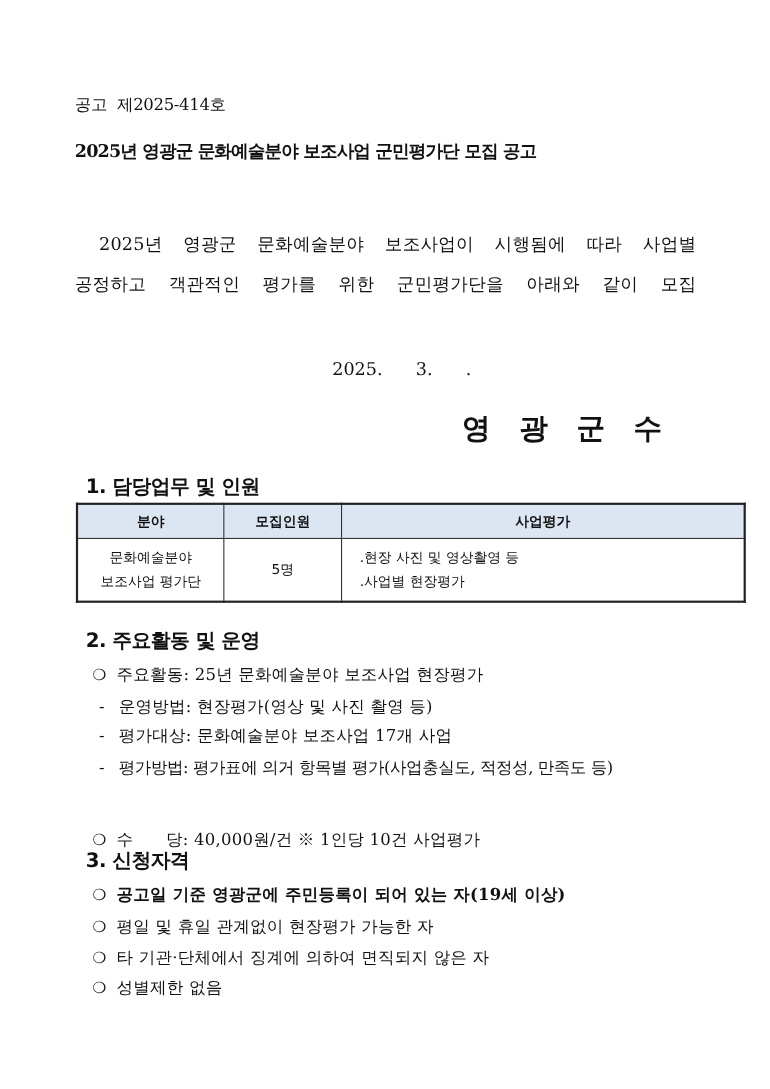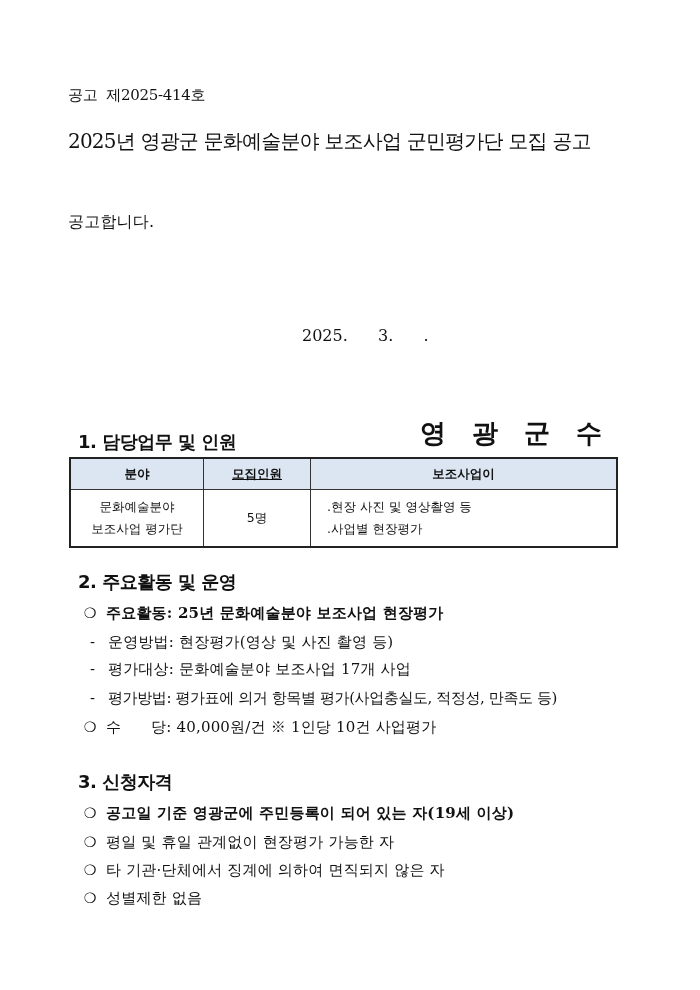--- a/index.html
+++ b/index.html
@@ -2,89 +2,90 @@
 <html><head>
 <meta charset="utf-8">
 <style>
   html, body { margin: 0; padding: 0; background: #ffffff; }
   body { width: 700px; height: 990px; position: relative; overflow: hidden; color: #111; }
   .serif { font-family: "DejaVu Serif", "Liberation Serif", serif; }
   .sans { font-family: "DejaVu Sans", "Liberation Sans", sans-serif; }
   .abs { position: absolute; white-space: nowrap; }
 
   .notice-no { left: 68px; top: 86px; font-size: 15px; letter-spacing: -0.3px; }
-  .doc-title { left: 68px; top: 128px; font-size: 20px; letter-spacing: -0.8px; font-weight: normal; }
+  .doc-title { left: 68px; top: 128px; font-size: 16px; letter-spacing: -0.8px; font-weight: bold; }
   .body-para { left: 68px; top: 203px; width: 565px; font-size: 16px; line-height: 37px; white-space: normal; letter-spacing: 0.2px; }
   .body-para .l1 { display:block; text-indent: 22px; text-align: justify; text-align-last: justify; }
   .body-para .l2 { display:block; text-align: justify; text-align-last: justify; }
   .body-para .l3 { display:block; }
   .date { left: 302px; top: 326px; font-size: 16px; word-spacing: 10px; }
-  .signer { left: 420px; top: 372px; font-size: 26px; font-weight: bold; letter-spacing: 26px; margin-top: 44px; }
+  .signer { left: 420px; top: 372px; font-size: 26px; font-weight: bold; letter-spacing: 26px; }
 
   .section-title { font-size: 18px; font-weight: bold; letter-spacing: -0.5px; margin-left: 12px; }
   .s1 { left: 66px; top: 430px; }
   .s2 { left: 66px; top: 570px; }
   .s3 { left: 66px; top: 770px; }
 
-  table.duty { position: absolute; left: 69px; top: 457px; width: 549px; border-collapse: collapse; font-family: "DejaVu Sans", "Liberation Sans", sans-serif; font-size: 12.5px; }
+  table.duty { position: absolute; left: 69px; top: 457px; width: 609px; border-collapse: collapse; font-family: "DejaVu Sans", "Liberation Sans", sans-serif; font-size: 12.5px; }
   table.duty th, table.duty td { border: 1px solid #333; padding: 0; }
   table.duty { border: 2px solid #222; }
   table.duty th { background: #dce6f2; font-weight: bold; height: 30px; text-align: center; }
   table.duty td { height: 56px; text-align: center; line-height: 22px; }
   table.duty td.tasks { text-align: left; padding-left: 16px; }
-  .col1 { width: 132px; } .col2 { width: 106px; text-decoration: underline; }
+  .col1 { width: 132px; } .col2 { width: 106px; }
 
   .item { font-size: 15px; letter-spacing: 0.2px; }
   .bullet { display: inline-block; width: 22px; font-family: "DejaVu Sans", sans-serif; font-size: 14px; }
   .dash { display: inline-block; width: 18px; }
 </style>
 </head>
 <body>
 
 <div class="abs serif notice-no" style="white-space:pre">공고  제2025-414호</div>
 <div class="abs serif doc-title">2025년 영광군 문화예술분야 보조사업 군민평가단 모집 공고</div>
 
 <div class="abs serif body-para">
-  <span class="l3">공고합니다.</span>
+  <span class="l1">2025년 영광군 문화예술분야 보조사업이 시행됨에 따라 사업별</span>
+  <span class="l2">공정하고 객관적인 평가를 위한 군민평가단을 아래와 같이 모집</span>
 </div>
 
 <div class="abs serif date" style="white-space:pre">2025.  3.  .</div>
 <div class="abs sans signer">영광군수</div>
 
 <div class="abs sans section-title s1">1. 담당업무 및 인원</div>
 
 <table class="duty">
   <thead>
     <tr>
       <th class="col1">분야</th>
       <th class="col2">모집인원</th>
-      <th>보조사업이</th>
+      <th>사업평가</th>
     </tr>
   </thead>
   <tbody>
     <tr>
       <td>
         <div>문화예술분야</div>
         <div>보조사업 평가단</div>
       </td>
       <td>5명</td>
       <td class="tasks">
         <div>.현장 사진 및 영상촬영 등</div>
         <div>.사업별 현장평가</div>
       </td>
     </tr>
   </tbody>
 </table>
 
 <div class="abs sans section-title s2">2. 주요활동 및 운영</div>
 
-<div class="abs serif item" style="left:84px; top:604px;font-weight:bold;"><span class="bullet">❍</span><span>주요활동: 25년 문화예술분야 보조사업 현장평가</span></div>
+<div class="abs serif item" style="left:84px; top:604px;"><span class="bullet">❍</span><span>주요활동: 25년 문화예술분야 보조사업 현장평가</span></div>
 <div class="abs serif item" style="left:90px; top:633px;"><span class="dash">-</span><span>운영방법: 현장평가(영상 및 사진 촬영 등)</span></div>
 <div class="abs serif item" style="left:90px; top:660px;"><span class="dash">-</span><span>평가대상: 문화예술분야 보조사업 17개 사업</span></div>
 <div class="abs serif item" style="left:90px; top:689px; letter-spacing:-0.4px;"><span class="dash">-</span><span>평가방법: 평가표에 의거 항목별 평가(사업충실도, 적정성, 만족도 등)</span></div>
-<div class="abs serif item" style="left:84px; top:718px; white-space:pre;"><span class="bullet">❍</span><span>수      당: 40,000원/건 ※ 1인당 10건 사업평가</span></div>
+<div class="abs serif item" style="left:84px; top:754px; white-space:pre;"><span class="bullet">❍</span><span>수      당: 40,000원/건 ※ 1인당 10건 사업평가</span></div>
 
 <div class="abs sans section-title s3">3. 신청자격</div>
 
 <div class="abs serif item" style="left:84px; top:804px;font-weight:bold;"><span class="bullet">❍</span><span>공고일 기준 영광군에 주민등록이 되어 있는 자(19세 이상)</span></div>
 <div class="abs serif item" style="left:84px; top:833px;"><span class="bullet">❍</span><span>평일 및 휴일 관계없이 현장평가 가능한 자</span></div>
 <div class="abs serif item" style="left:84px; top:861px;"><span class="bullet">❍</span><span>타 기관·단체에서 징계에 의하여 면직되지 않은 자</span></div>
 <div class="abs serif item" style="left:84px; top:889px;"><span class="bullet">❍</span><span>성별제한 없음</span></div>
 
 </body></html>

